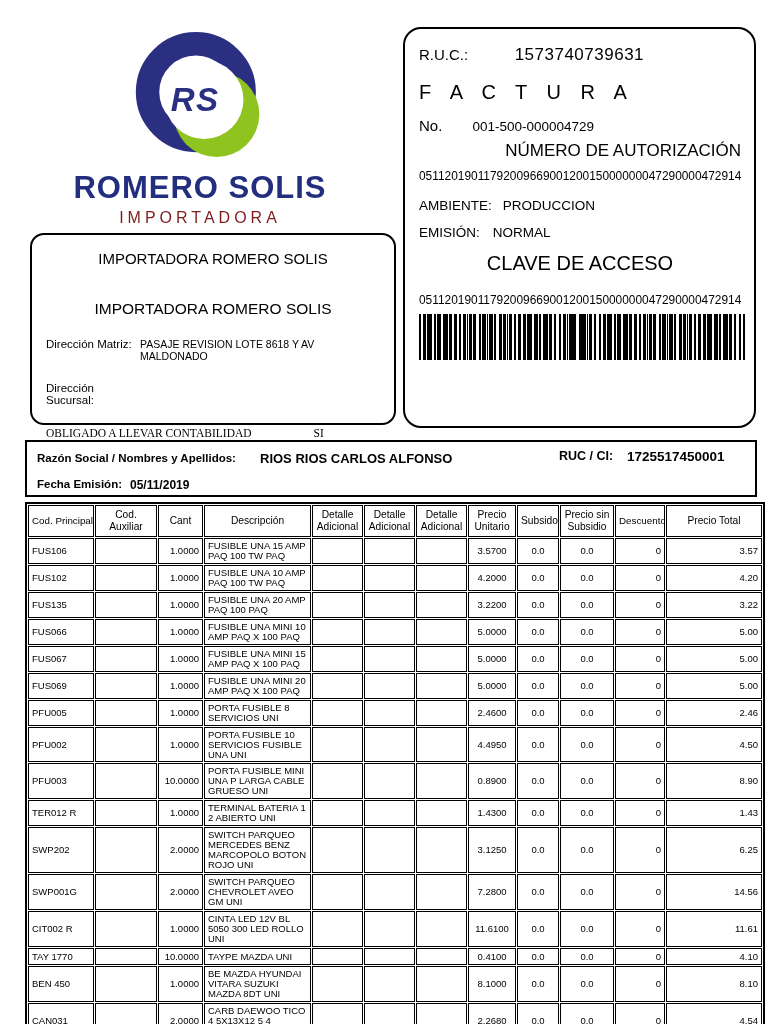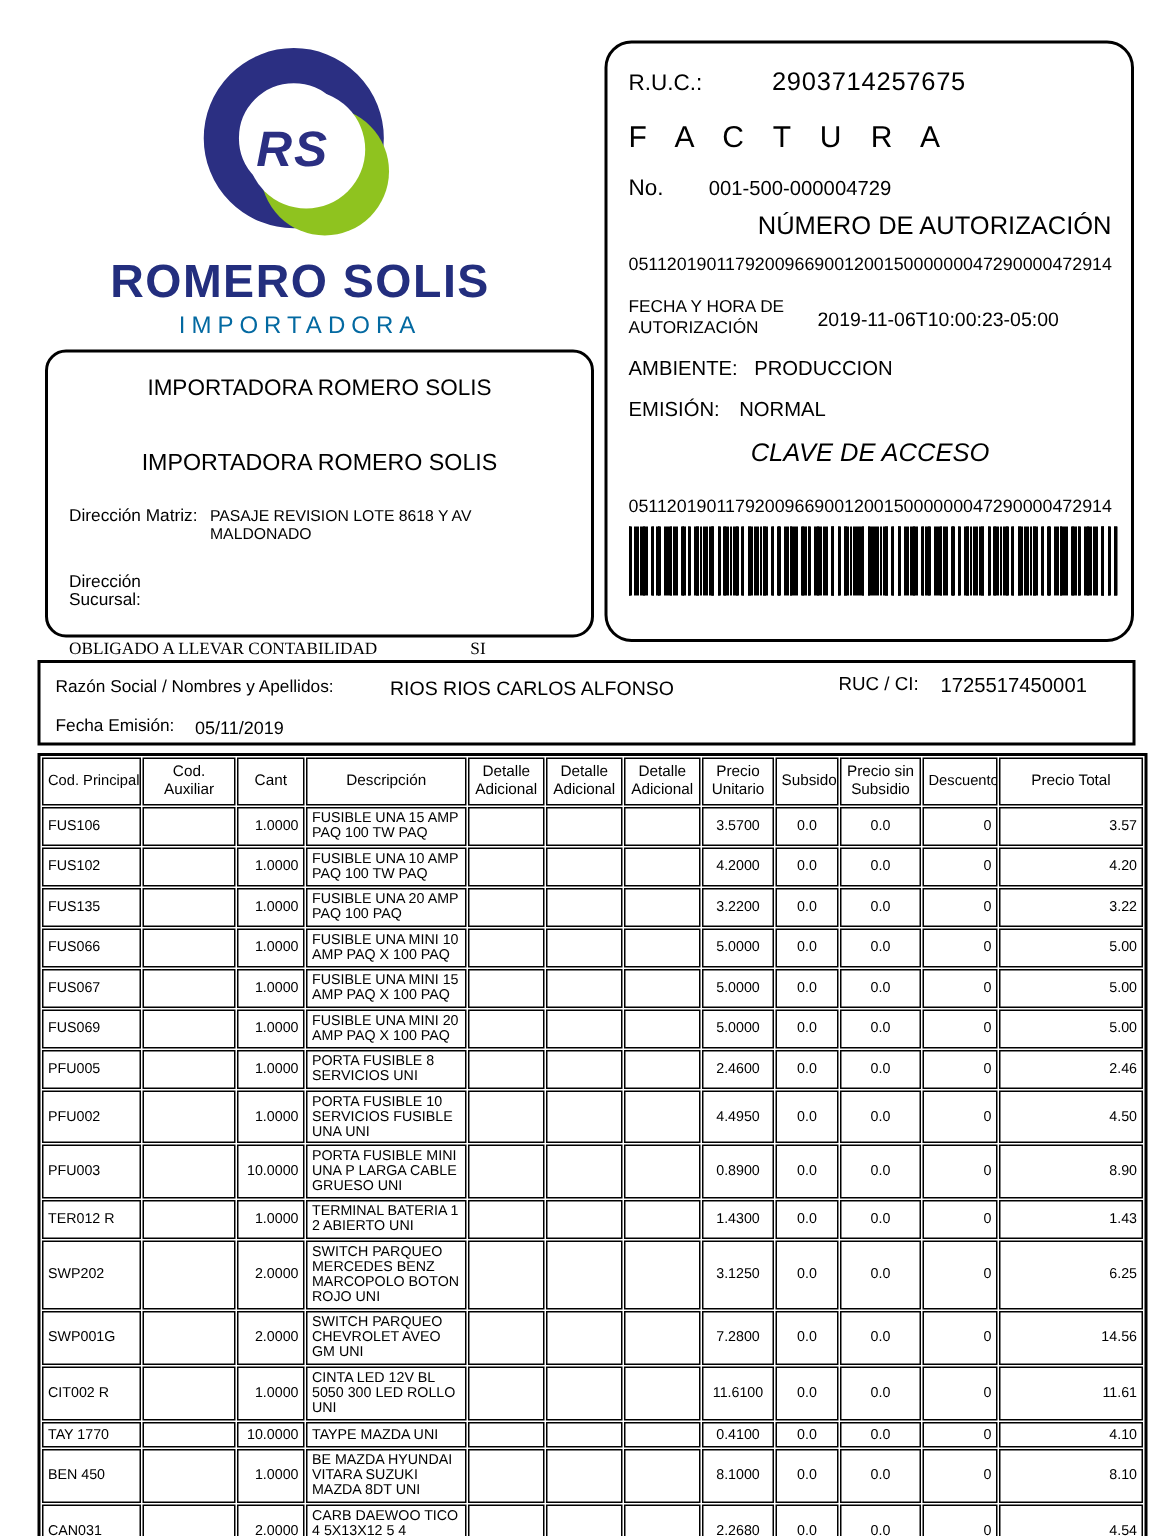--- a/index.html
+++ b/index.html
@@ -7,21 +7,21 @@
   body { font-family:"Liberation Sans", sans-serif; color:#000; }
   .page {
     position:relative; width:768px; height:1024px; background:#ffffff;
     margin:0 auto; overflow:hidden;
   }
 
   
   .logo-block { position:absolute; left:40px; top:30px; width:320px; text-align:center; }
   .logo-mark { display:block; margin:0 auto; }
   .logo-name { font-size:31px; font-weight:bold; letter-spacing:1px; color:#232e7e; margin-top:2px; }
-  .logo-sub  { font-size:16px; letter-spacing:4px; color:#0369a1; margin-top:3px; }
+  .logo-sub  { font-size:16px; letter-spacing:4px; color:#7f1d1d; margin-top:3px; }
 
   
   .invoice-box {
     position:absolute; left:403px; top:27px; width:353px; height:401px;
     border:2.5px solid #000; border-radius:18px; padding:14px 13px 10px 14px;
     overflow:hidden;
   }
   .ruc-row { margin:2px 0 16px; }
   .ruc-label { font-size:15px; }
   .ruc-value { font-size:17px; margin-left:42px; letter-spacing:.5px; }
@@ -29,21 +29,21 @@
   .no-row { font-size:15px; margin-bottom:7px; }
   .no-value { font-size:13.5px; margin-left:26px; }
   .auth-title { text-align:right; font-size:17px; margin-bottom:8px; }
   .longnum { font-size:11.9px; white-space:nowrap; letter-spacing:0; margin-bottom:15px; }
   .fecha-row { display:flex; align-items:center; margin-bottom:11px; }
   .fecha-label { font-size:11.5px; width:122px; white-space:pre-line; line-height:1.25; }
   .fecha-value { font-size:13px; margin-left:4px; }
   .kv-row { font-size:13.5px; margin-bottom:12px; }
   .kv-label-amb { display:inline-block; width:80px; }
   .kv-label-emi { display:inline-block; width:70px; }
-  .clave-title { text-align:center; font-size:17px; margin:3px 0 18px;font-style:italic; }
+  .clave-title { text-align:center; font-size:20px; margin:3px 0 18px; }
   .clave-num { margin-bottom:7px; }
   .barcode {
     height:46px; width:326px; margin-top:2px;
     background-color:#fff;
     background-image:
       repeating-linear-gradient(90deg,#000 0 2px,transparent 2px 5px),
       repeating-linear-gradient(90deg,#000 0 1px,transparent 1px 4px),
       repeating-linear-gradient(90deg,#000 0 2px,transparent 2px 9px);
   }
 
@@ -57,20 +57,21 @@
   .cb-row { margin-top:20px; font-size:11.5px; display:flex; align-items:baseline; }
   .cb-label { display:inline-block; width:94px; flex:none; }
   .cb-value { font-size:10.5px; }
   .cb-last { margin-top:21px;font-family:Liberation Serif, serif; }
   .cb-si { margin-left:62px; font-size:11.5px; }
 
   
   .customer-box {
     position:absolute; left:25px; top:440px; width:732px; height:57px;
     border:2px solid #000;
+    font-weight:bold;
   }
   .customer-box span { position:absolute; white-space:nowrap; }
   .razon-label { left:10px; top:10px; font-size:11.5px; }
   .razon-value { left:233px; top:9px; font-size:13px; }
   .ruccl-label { left:532px; top:7px; font-size:12.5px; }
   .ruccl-value { left:600px; top:7px; font-size:13.5px; }
   .femi-label  { left:10px; top:36px; font-size:11.5px; }
   .femi-value  { left:103px; top:36px; font-size:12px; }
 
   
@@ -112,34 +113,29 @@
       <circle cx="106" cy="101" r="57" fill="#ffffff"></circle>
       <text x="93" y="117" font-size="48" font-style="italic" font-weight="bold" text-anchor="middle" fill="#2b2f82" letter-spacing="2" font-family="Liberation Sans, sans-serif">RS</text>
     </svg>
     <div class="logo-name">ROMERO SOLIS</div>
     <div class="logo-sub">IMPORTADORA</div>
   </div>
 
   <div class="invoice-box">
     <div class="ruc-row">
       <span class="ruc-label">R.U.C.:</span>
-      <span class="ruc-value">2903714257675</span>
+      <span class="ruc-value">1573740739631</span>
     </div>
     <div class="factura">F A C T U R A</div>
     <div class="no-row">
       <span>No.</span>
       <span class="no-value">001-500-000004729</span>
     </div>
     <div class="auth-title">NÚMERO DE AUTORIZACIÓN</div>
     <div class="longnum">0511201901179200966900120015000000047290000472914</div>
-    <div class="fecha-row">
-      <div class="fecha-label">FECHA Y HORA DE
-AUTORIZACIÓN</div>
-      <div class="fecha-value">2019-11-06T10:00:23-05:00</div>
-    </div>
     <div class="kv-row">
       <span class="kv-label-amb">AMBIENTE:</span>
       <span>PRODUCCION</span>
     </div>
     <div class="kv-row">
       <span class="kv-label-emi">EMISIÓN:</span>
       <span>NORMAL</span>
     </div>
     <div class="clave-title">CLAVE DE ACCESO</div>
     <div class="longnum clave-num">0511201901179200966900120015000000047290000472914</div>

